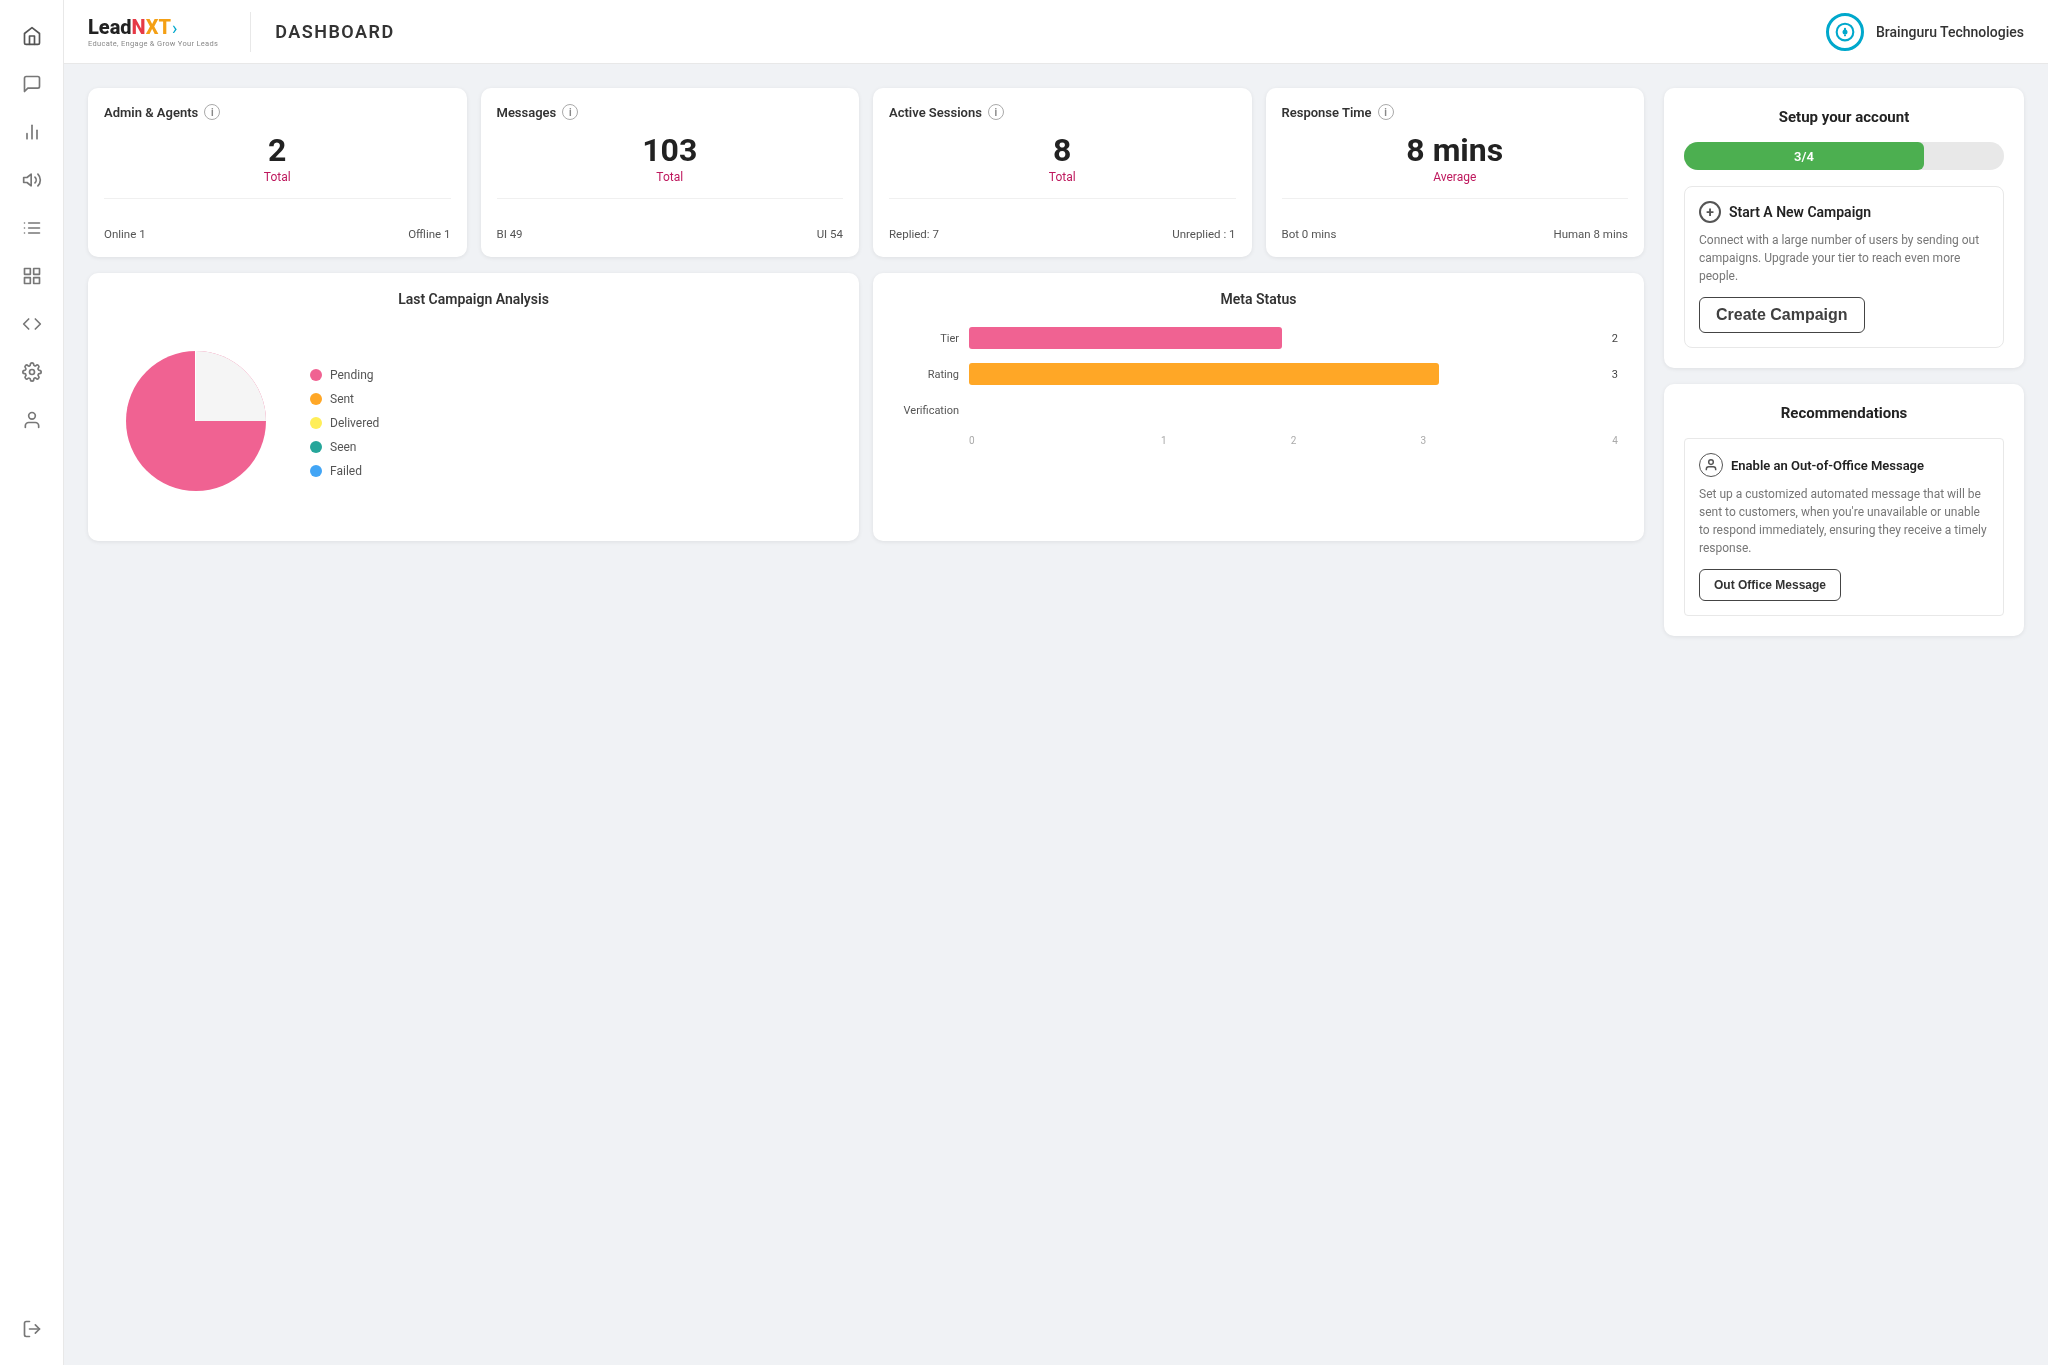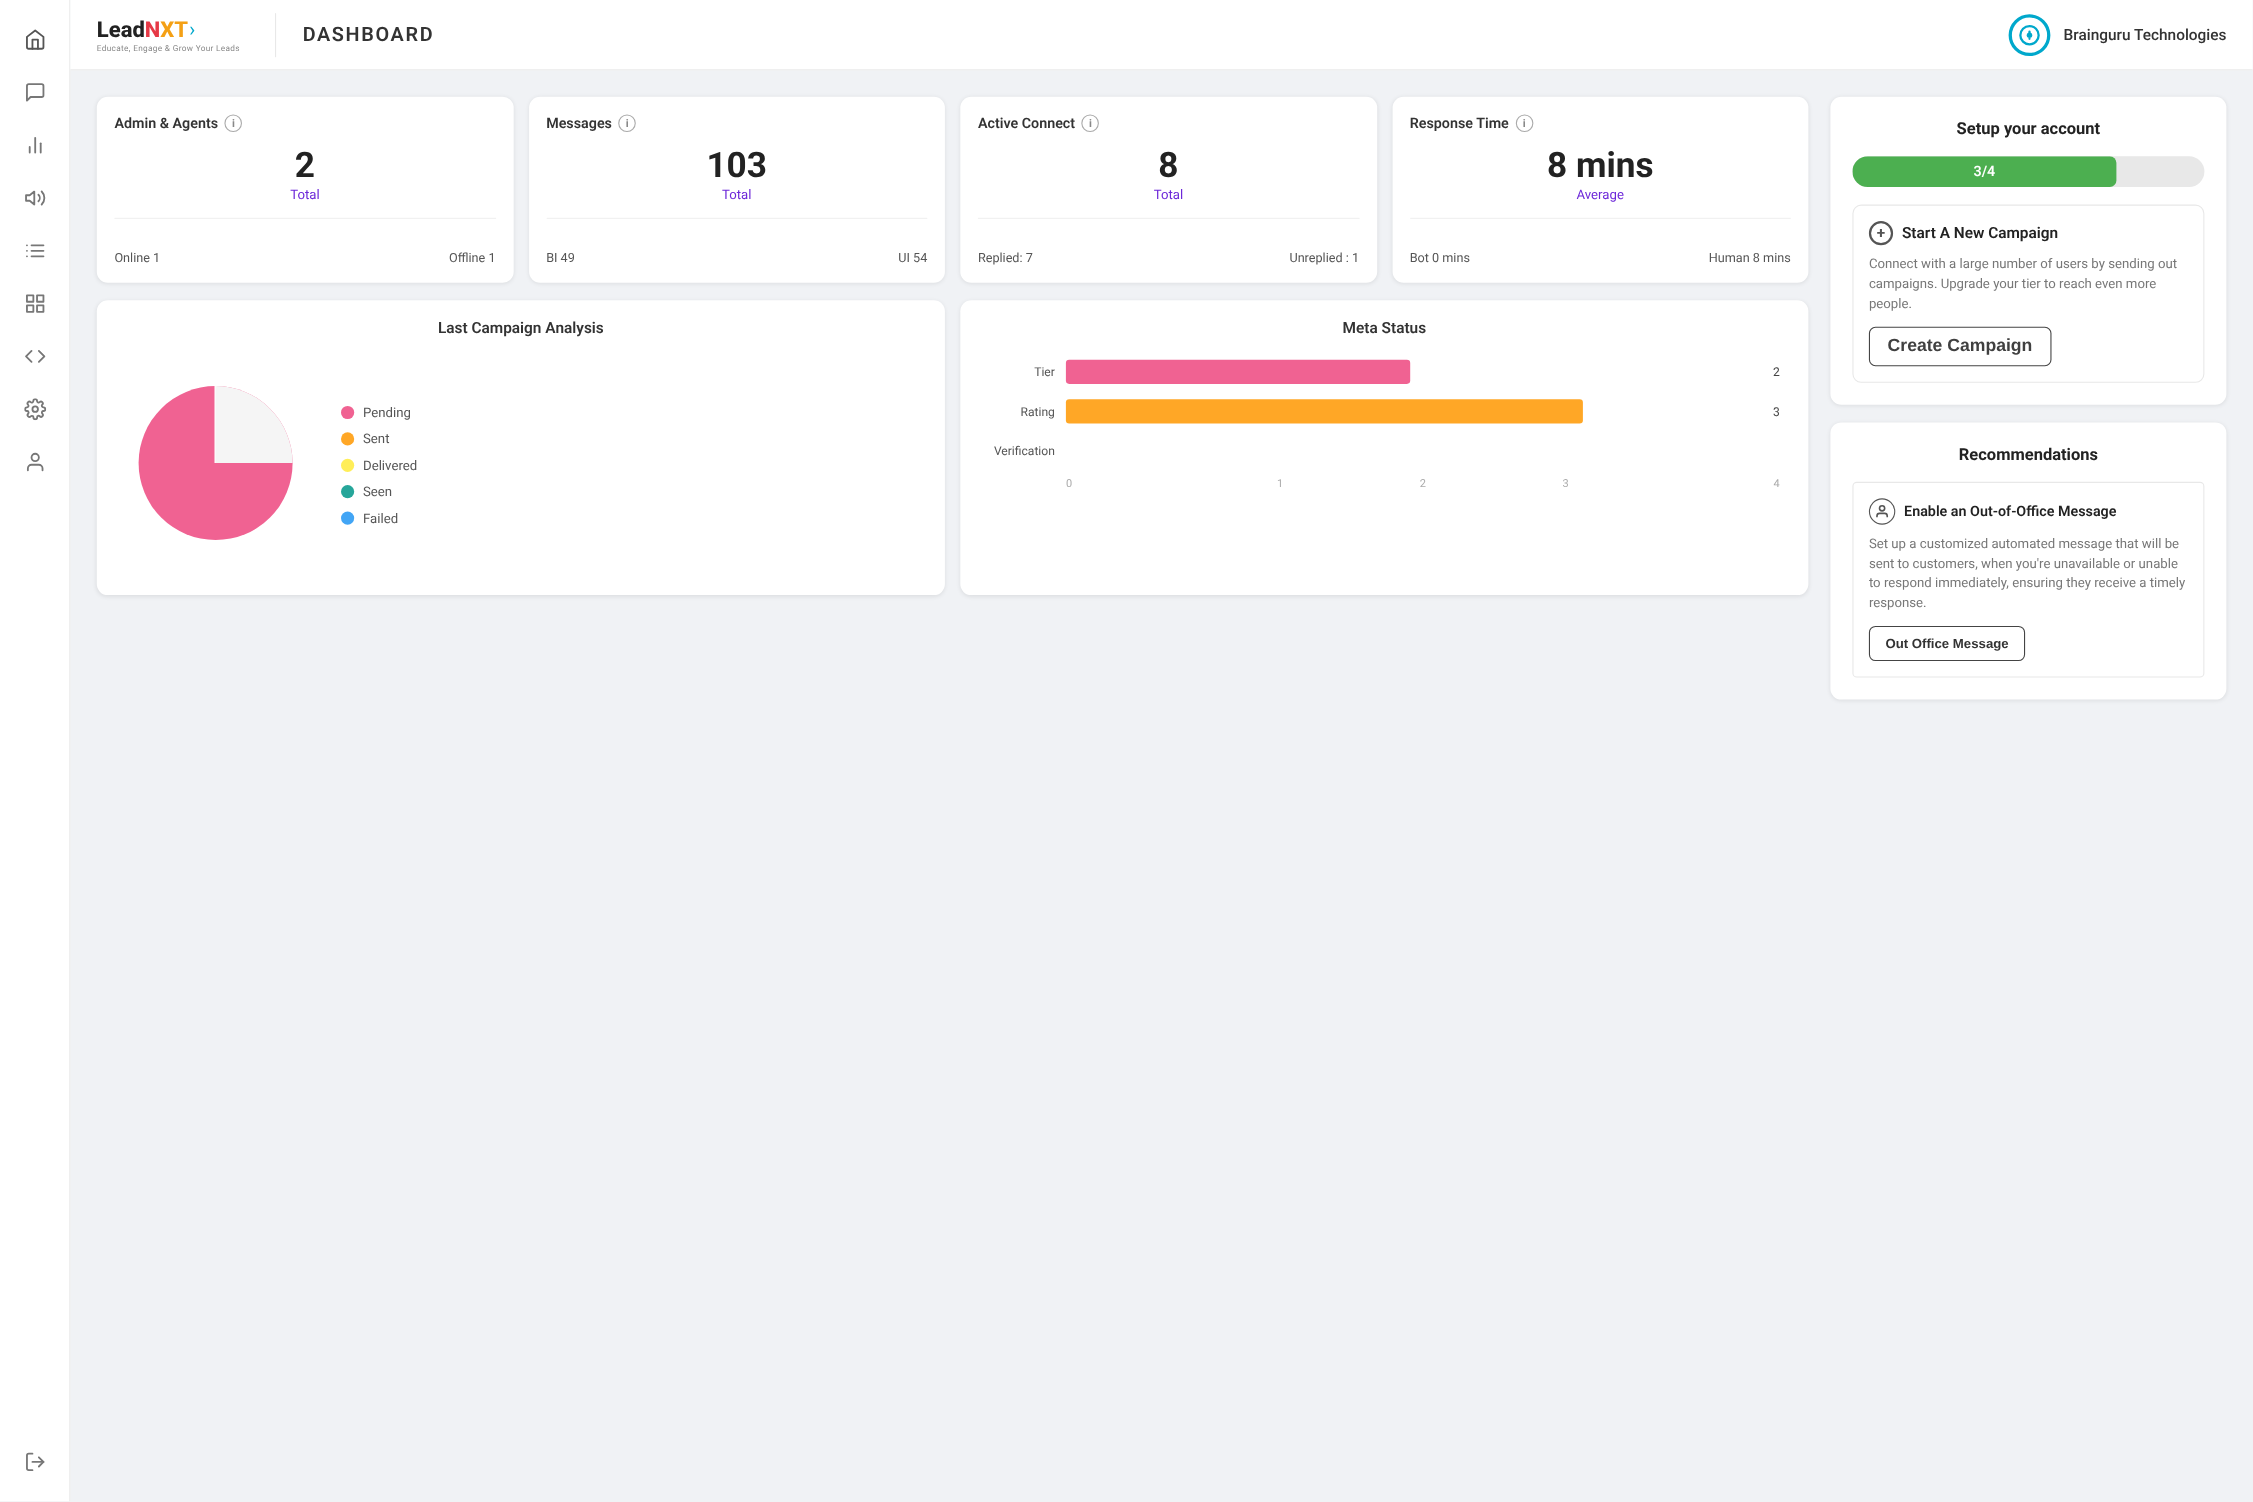--- a/index.html
+++ b/index.html
@@ -150,21 +150,21 @@
       margin-bottom: 14px;
     }
     .stat-number {
       font-size: 32px;
       font-weight: 700;
       color: #222;
       line-height: 1;
     }
     .stat-label {
       font-size: 12px;
-      color: #6d28d9;
+      color: #be185d;
       margin-top: 4px;
     }
     .stat-footer {
       border-top: 1px solid #f0f0f0;
       padding-top: 28px;
       display: flex;
       justify-content: space-between;
     }
     .stat-footer-item {
       font-size: 11.5px;
@@ -574,21 +574,21 @@
             <div class="stat-label">Total</div>
           </div>
           <div class="stat-footer">
             <span class="stat-footer-item">BI 49</span>
             <span class="stat-footer-item">UI 54</span>
           </div>
         </div>
 
         <div class="stat-card">
           <div class="stat-card-header">
-            <span class="stat-card-title">Active Connect</span>
+            <span class="stat-card-title">Active Sessions</span>
             <div class="info-icon">i</div>
           </div>
           <div class="stat-main">
             <div class="stat-number">8</div>
             <div class="stat-label">Total</div>
           </div>
           <div class="stat-footer">
             <span class="stat-footer-item">Replied: 7</span>
             <span class="stat-footer-item">Unreplied : 1</span>
           </div>

